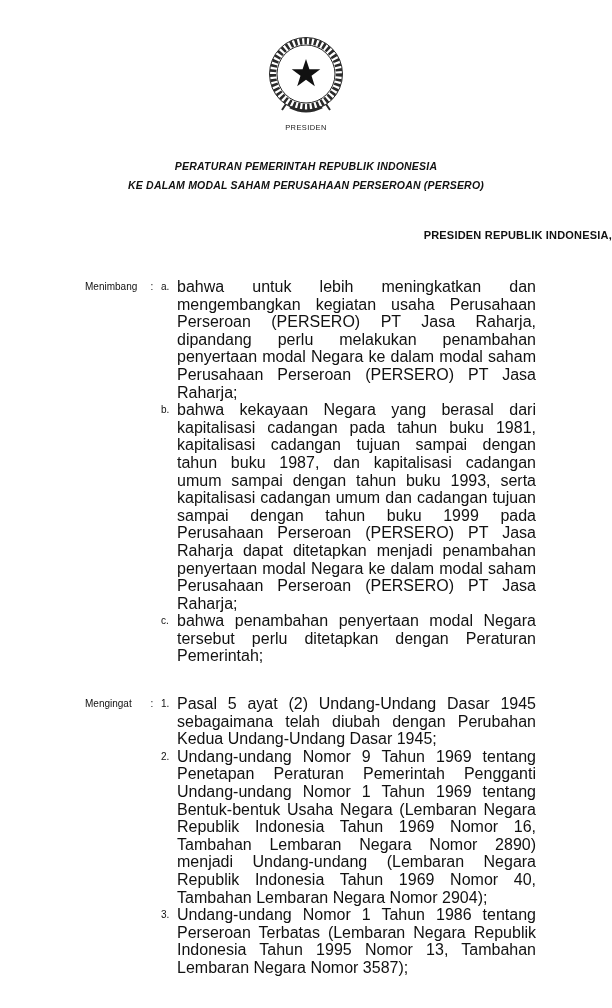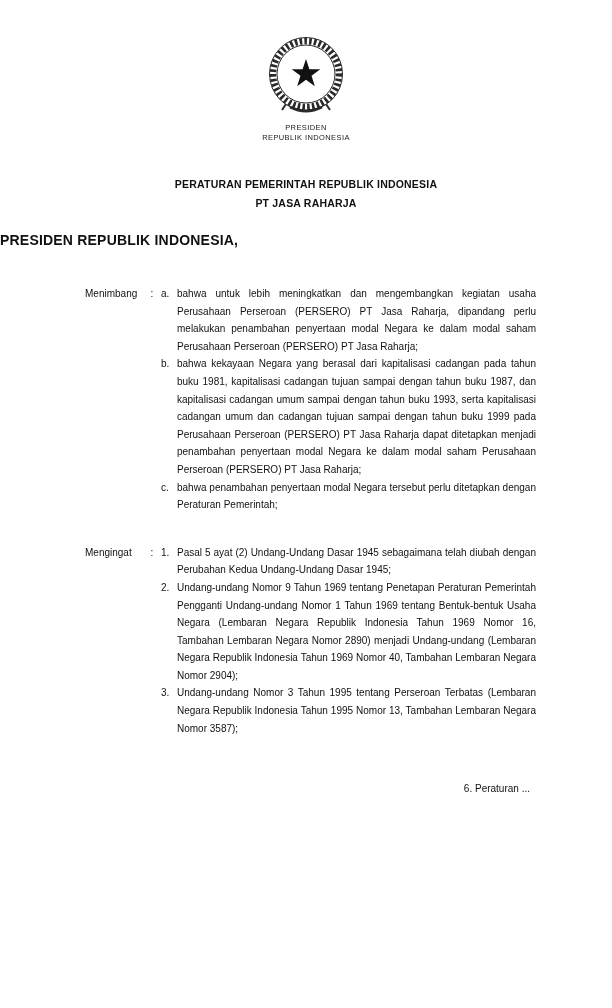--- a/index.html
+++ b/index.html
@@ -26,33 +26,34 @@
   .emblem-svg { display: block; margin: 0 auto 3px auto; }
   .emblem-caption {
     font-size: 7.5px;
     line-height: 10px;
     letter-spacing: 0.4px;
     color: #222;
   }
 
   
   .title-block {
-    margin-top: 32px;
+    margin-top: 24px;
     text-align: center;
+    font-style: italic;
   }
   .title-line {
     font-size: 10.5px;
     font-weight: bold;
     line-height: 19px;
     letter-spacing: 0.2px;
   }
   .salutation {
-    margin-top: 19px;
-    text-align: left;
-    font-size: 14px;
+    margin-top: 34px;
+    text-align: right;
+    font-size: 11px;
     font-weight: bold;
     letter-spacing: 0.2px;
   }
 
   
   .clauses {
     margin: 37px 76px 0 85px;
   }
   .clause {
     display: flex;
@@ -78,21 +79,21 @@
     align-items: flex-start;
   }
   .item-marker {
     width: 16px;
     flex: 0 0 16px;
     font-size: 10px;
     line-height: 17.6px;
   }
   .item-text {
     flex: 1 1 auto;
-    font-size: 10px;
+    font-size: 16px;
     line-height: 17.6px;
     text-align: justify;
   }
 
   
   .footer-note {
     margin: 46px 82px 0 0;
     text-align: right;
     font-size: 10px;
   }
@@ -105,26 +106,25 @@
   <header class="masthead">
     <svg class="emblem-svg" width="90" height="84" viewBox="0 0 88 84" aria-hidden="true">
       <circle cx="44" cy="38" r="36.5" fill="none" stroke="#2a2a2a" stroke-width="1"></circle>
       <circle cx="44" cy="38" r="33" fill="none" stroke="#2a2a2a" stroke-width="6.5" stroke-dasharray="2.6 2.2"></circle>
       <circle cx="44" cy="38" r="29" fill="none" stroke="#2a2a2a" stroke-width="1"></circle>
       <polygon points="44,23 47.41,33.31 58.27,33.36 49.52,39.79 52.82,50.14 44,43.8 35.18,50.14 38.48,39.79 29.73,33.36 40.59,33.31" fill="#111"></polygon>
       <path d="M28 71 Q44 79 60 71" fill="none" stroke="#2a2a2a" stroke-width="3"></path>
       <path d="M24 68 L20 74 M64 68 L68 74" fill="none" stroke="#2a2a2a" stroke-width="2"></path>
     </svg>
     <div class="emblem-caption">PRESIDEN</div>
-    <div class="emblem-caption">REPUBLIK INDONESIA</div>
   </header>
 
   <section class="title-block">
     <div class="title-line">PERATURAN PEMERINTAH REPUBLIK INDONESIA</div>
-    <div class="title-line">PT JASA RAHARJA</div>
+    <div class="title-line">KE DALAM MODAL SAHAM PERUSAHAAN PERSEROAN (PERSERO)</div>
   </section>
 
   <div class="salutation">PRESIDEN REPUBLIK INDONESIA,</div>
 
   <section class="clauses">
 
     <div class="clause">
       <div class="clause-label">Menimbang</div>
       <div class="clause-colon">:</div>
       <div class="clause-items">
@@ -150,21 +150,21 @@
         <div class="clause-item">
           <span class="item-marker">1.</span>
           <span class="item-text">Pasal 5 ayat (2) Undang-Undang Dasar 1945 sebagaimana telah diubah dengan Perubahan Kedua Undang-Undang Dasar 1945;</span>
         </div>
         <div class="clause-item">
           <span class="item-marker">2.</span>
           <span class="item-text">Undang-undang Nomor 9 Tahun 1969 tentang Penetapan Peraturan Pemerintah Pengganti Undang-undang Nomor 1 Tahun 1969 tentang Bentuk-bentuk Usaha Negara (Lembaran Negara Republik Indonesia Tahun 1969 Nomor 16, Tambahan Lembaran Negara Nomor 2890) menjadi Undang-undang (Lembaran Negara Republik Indonesia Tahun 1969 Nomor 40, Tambahan Lembaran Negara Nomor 2904);</span>
         </div>
         <div class="clause-item">
           <span class="item-marker">3.</span>
-          <span class="item-text">Undang-undang Nomor 3 Tahun 1995 tentang Perseroan Terbatas (Lembaran Negara Republik Indonesia Tahun 1995 Nomor 13, Tambahan Lembaran Negara Nomor 3587);</span>
+          <span class="item-text">Undang-undang Nomor 1 Tahun 1986 tentang Perseroan Terbatas (Lembaran Negara Republik Indonesia Tahun 1995 Nomor 13, Tambahan Lembaran Negara Nomor 3587);</span>
         </div>
       </div>
     </div>
 
   </section>
 
   <div class="footer-note">6.  Peraturan ...</div>
 
 </div>
 

